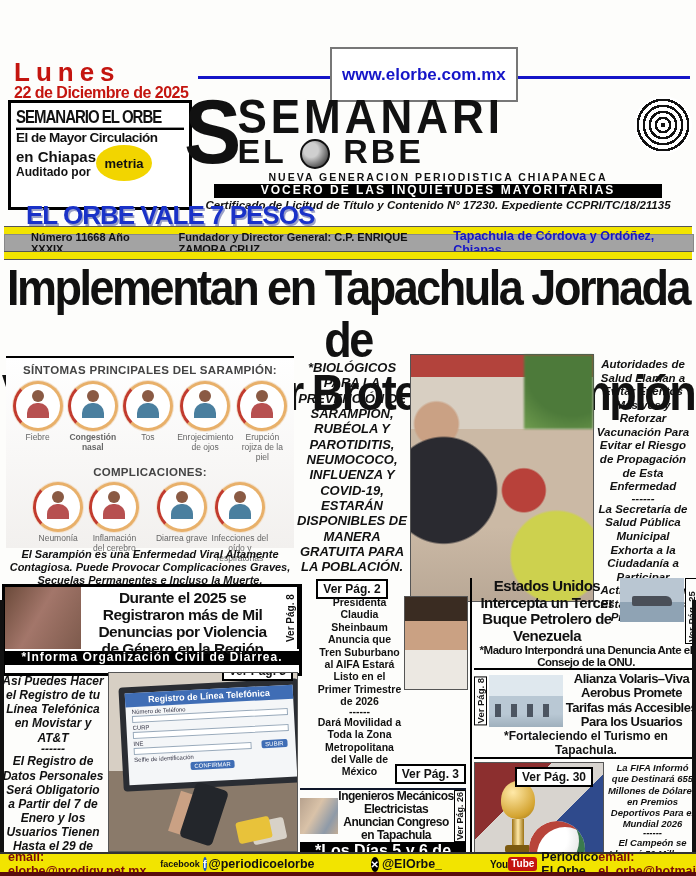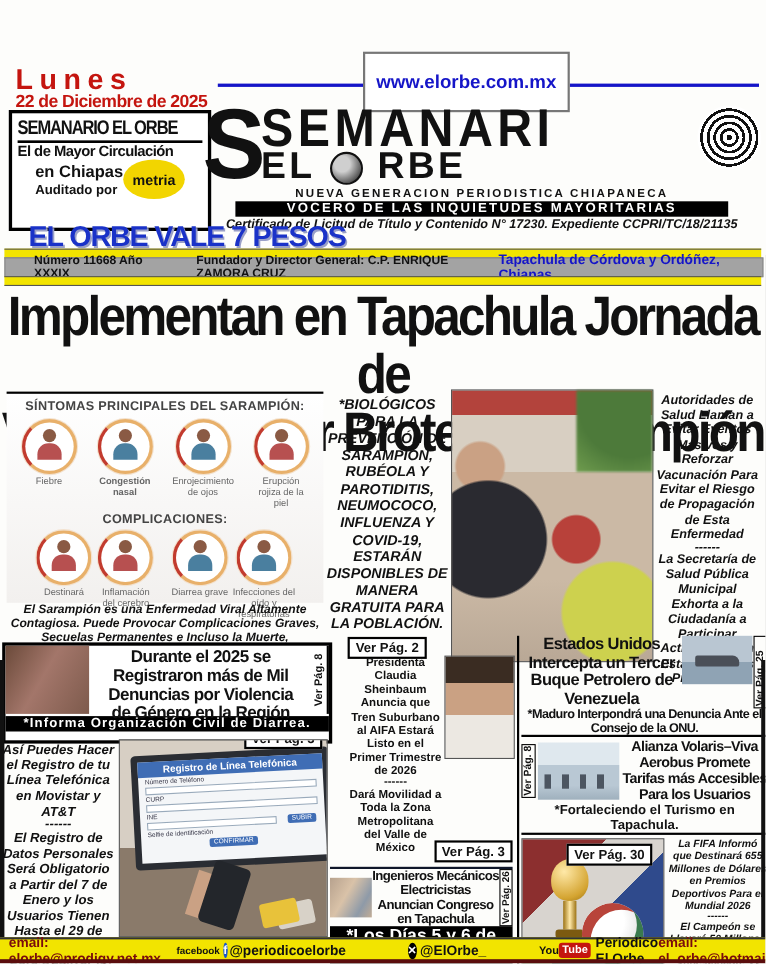--- a/index.html
+++ b/index.html
@@ -121,21 +121,21 @@
     <div class="redday" style="font-size:16px;letter-spacing:-0.5px;">22 de Diciembre de 2025</div>
   </div>
   <div class="siteline"></div>
   <div class="abs" style="left:330px;top:64px;">
     <span class="sitebox">www.elorbe.com.mx</span>
   </div>
 
   <div class="abs sidebox" style="left:8px;top:100px;width:168px;height:98px;padding:3px 5px;">
     <div class="b cond" style="font-size:15px;letter-spacing:-1px;border-bottom:2px solid #000;padding-bottom:1px;transform:scaleY(1.2);transform-origin:top left;">SEMANARIO EL ORBE</div>
     <div class="b" style="font-size:13.5px;letter-spacing:-0.5px;margin-top:4px;">El de Mayor Circulación</div>
-    <div style="display:flex;align-items:center;gap:0;justify-content:center;">
+    <div style="display:flex;align-items:center;gap:0;">
       <div>
         <div class="b" style="font-size:15px;">en Chiapas</div>
         <div class="b" style="font-size:12px;">Auditado por</div>
       </div>
       <div class="metria">
         <span>metria</span>
       </div>
     </div>
   </div>
 
@@ -178,34 +178,38 @@
     <div class="info-title" style="margin-top:6px;">SÍNTOMAS PRINCIPALES DEL SARAMPIÓN:</div>
     <div style="display:flex;justify-content:space-around;margin-top:5px;padding:0 4px;">
       <div style="width:52px;">
           <div class="sym red"></div>
         <div class="symlabel">Fiebre</div>
         </div>
       <div style="width:52px;font-weight:bold;">
           <div class="sym"></div>
         <div class="symlabel">Congestión nasal</div>
         </div>
+      <div style="width:52px;">
+          <div class="sym"></div>
+        <div class="symlabel">Tos</div>
+        </div>
       <div style="width:56px;">
           <div class="sym"></div>
         <div class="symlabel">Enrojecimiento de ojos</div>
         </div>
       <div style="width:52px;">
           <div class="sym red"></div>
         <div class="symlabel">Erupción rojiza de la piel</div>
         </div>
     </div>
     <div class="info-title" style="margin-top:4px;">COMPLICACIONES:</div>
     <div style="display:flex;justify-content:space-around;margin-top:4px;padding:0 24px;">
       <div style="width:56px;">
           <div class="sym red"></div>
-        <div class="symlabel">Destinará</div>
+        <div class="symlabel">Neumonía</div>
         </div>
       <div style="width:56px;">
           <div class="sym red"></div>
         <div class="symlabel">Inflamación del cerebro</div>
         </div>
       <div style="width:56px;margin-left:11px;">
           <div class="sym"></div>
         <div class="symlabel">Diarrea grave</div>
         </div>
       <div style="width:60px;">

